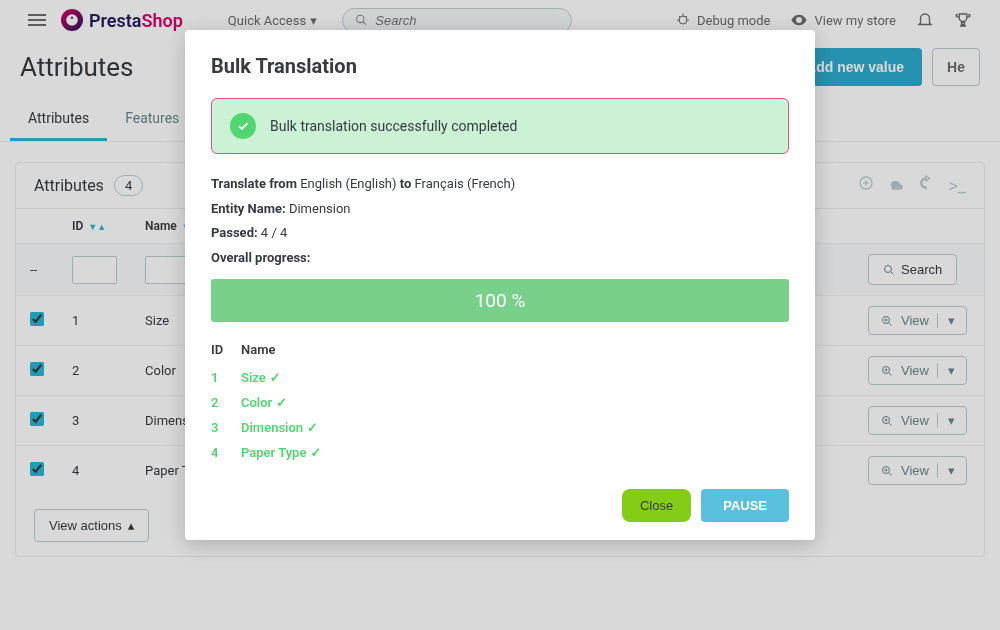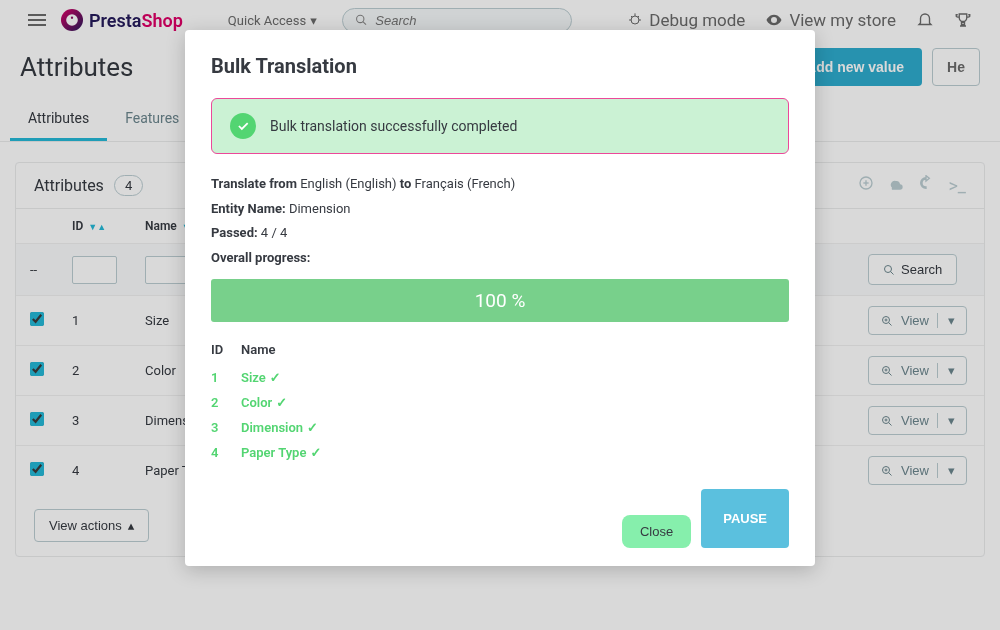--- a/index.html
+++ b/index.html
@@ -11,21 +11,21 @@
     .hamburger-lines { display: flex; flex-direction: column; gap: 3px; }
     .hamburger-lines span { display: block; width: 18px; height: 2px; background: #6c6c6c; }
     .logo { display: flex; align-items: center; gap: 6px; }
     .logo-icon { width: 22px; height: 22px; border-radius: 50%; background: linear-gradient(135deg, #df0067, #251b5b); display: flex; align-items: center; justify-content: center; color: #fff; font-size: 12px; font-weight: bold; }
     .logo-text { font-weight: 600; font-size: 18px; }
     .logo-text .presta { color: #251b5b; }
     .logo-text .shop { color: #df0067; }
     .quick-access { margin-left: 30px; color: #6c6c6c; font-size: 13px; display: flex; align-items: center; gap: 4px; cursor: pointer; }
     .search-box { margin-left: 10px; display: flex; align-items: center; border: 1px solid #bbcdd2; border-radius: 20px; padding: 4px 12px; width: 230px; background: #f5f8f9; }
     .search-box input { border: none; background: transparent; outline: none; font-style: italic; color: #888; font-size: 13px; width: 100%; margin-left: 8px; }
-    .topbar-right { margin-left: auto; display: flex; align-items: center; gap: 20px; color: #6c6c6c; font-size: 17px; }
+    .topbar-right { margin-left: auto; display: flex; align-items: center; gap: 20px; color: #6c6c6c; font-size: 13px; }
     .topbar-right > div { display: flex; align-items: center; gap: 6px; cursor: pointer; }
     
     
     .page-header { padding: 8px 20px 12px 20px; display: flex; align-items: center; justify-content: space-between; }
     .page-header h1 { font-size: 26px; font-weight: 400; color: #363a41; }
     .header-actions { display: flex; gap: 10px; }
     .btn-primary { background: #2eacce; color: #fff; border: none; padding: 10px 18px; font-size: 14px; font-weight: 600; border-radius: 4px; cursor: pointer; }
     .btn-outline { background: #fff; border: 1px solid #bbcdd2; color: #6c6c6c; padding: 10px 14px; font-size: 14px; font-weight: 600; border-radius: 4px; cursor: pointer; }
     
     
@@ -65,21 +65,21 @@
     .info-lines { font-size: 13px; line-height: 1.9; margin-bottom: 8px; }
     .info-lines strong { font-weight: 700; }
     .progress-bar { background: #78d08b; color: #fff; text-align: center; padding: 10px; border-radius: 3px; font-size: 19px; margin-bottom: 16px; }
     .list-head { font-size: 13px; font-weight: 700; margin-bottom: 12px; display: flex; align-items: center; gap: 6px; cursor: pointer; }
     .item-table { font-size: 13px; }
     .item-table th { padding: 4px 10px 8px 0; font-size: 13px; }
     .item-table td { padding: 5px 10px 5px 0; border: none; color: #53d572; font-weight: 600; }
     .item-table .id-col { width: 30px; }
     .check { color: #53d572; margin-left: 4px; }
     .modal-footer { display: flex; justify-content: flex-end; gap: 10px; margin-top: 24px; }
-    .btn-close { background: #86efac; border: none; padding: 9px 18px; border-radius: 8px; font-size: 13px; color: #363a41; cursor: pointer; margin-top: 26px; }
+    .btn-close { background: #84cc16; border: none; padding: 9px 18px; border-radius: 8px; font-size: 13px; color: #363a41; cursor: pointer; }
     .btn-pause { background: #5bc0de; border: none; padding: 9px 22px; border-radius: 4px; font-size: 13px; color: #fff; font-weight: 600; cursor: pointer; }
     
     svg { display: block; }
   </style>
 </head>
 <body>
 
 <div class="topbar">
   <div class="hamburger">
     <div class="hamburger-lines">

